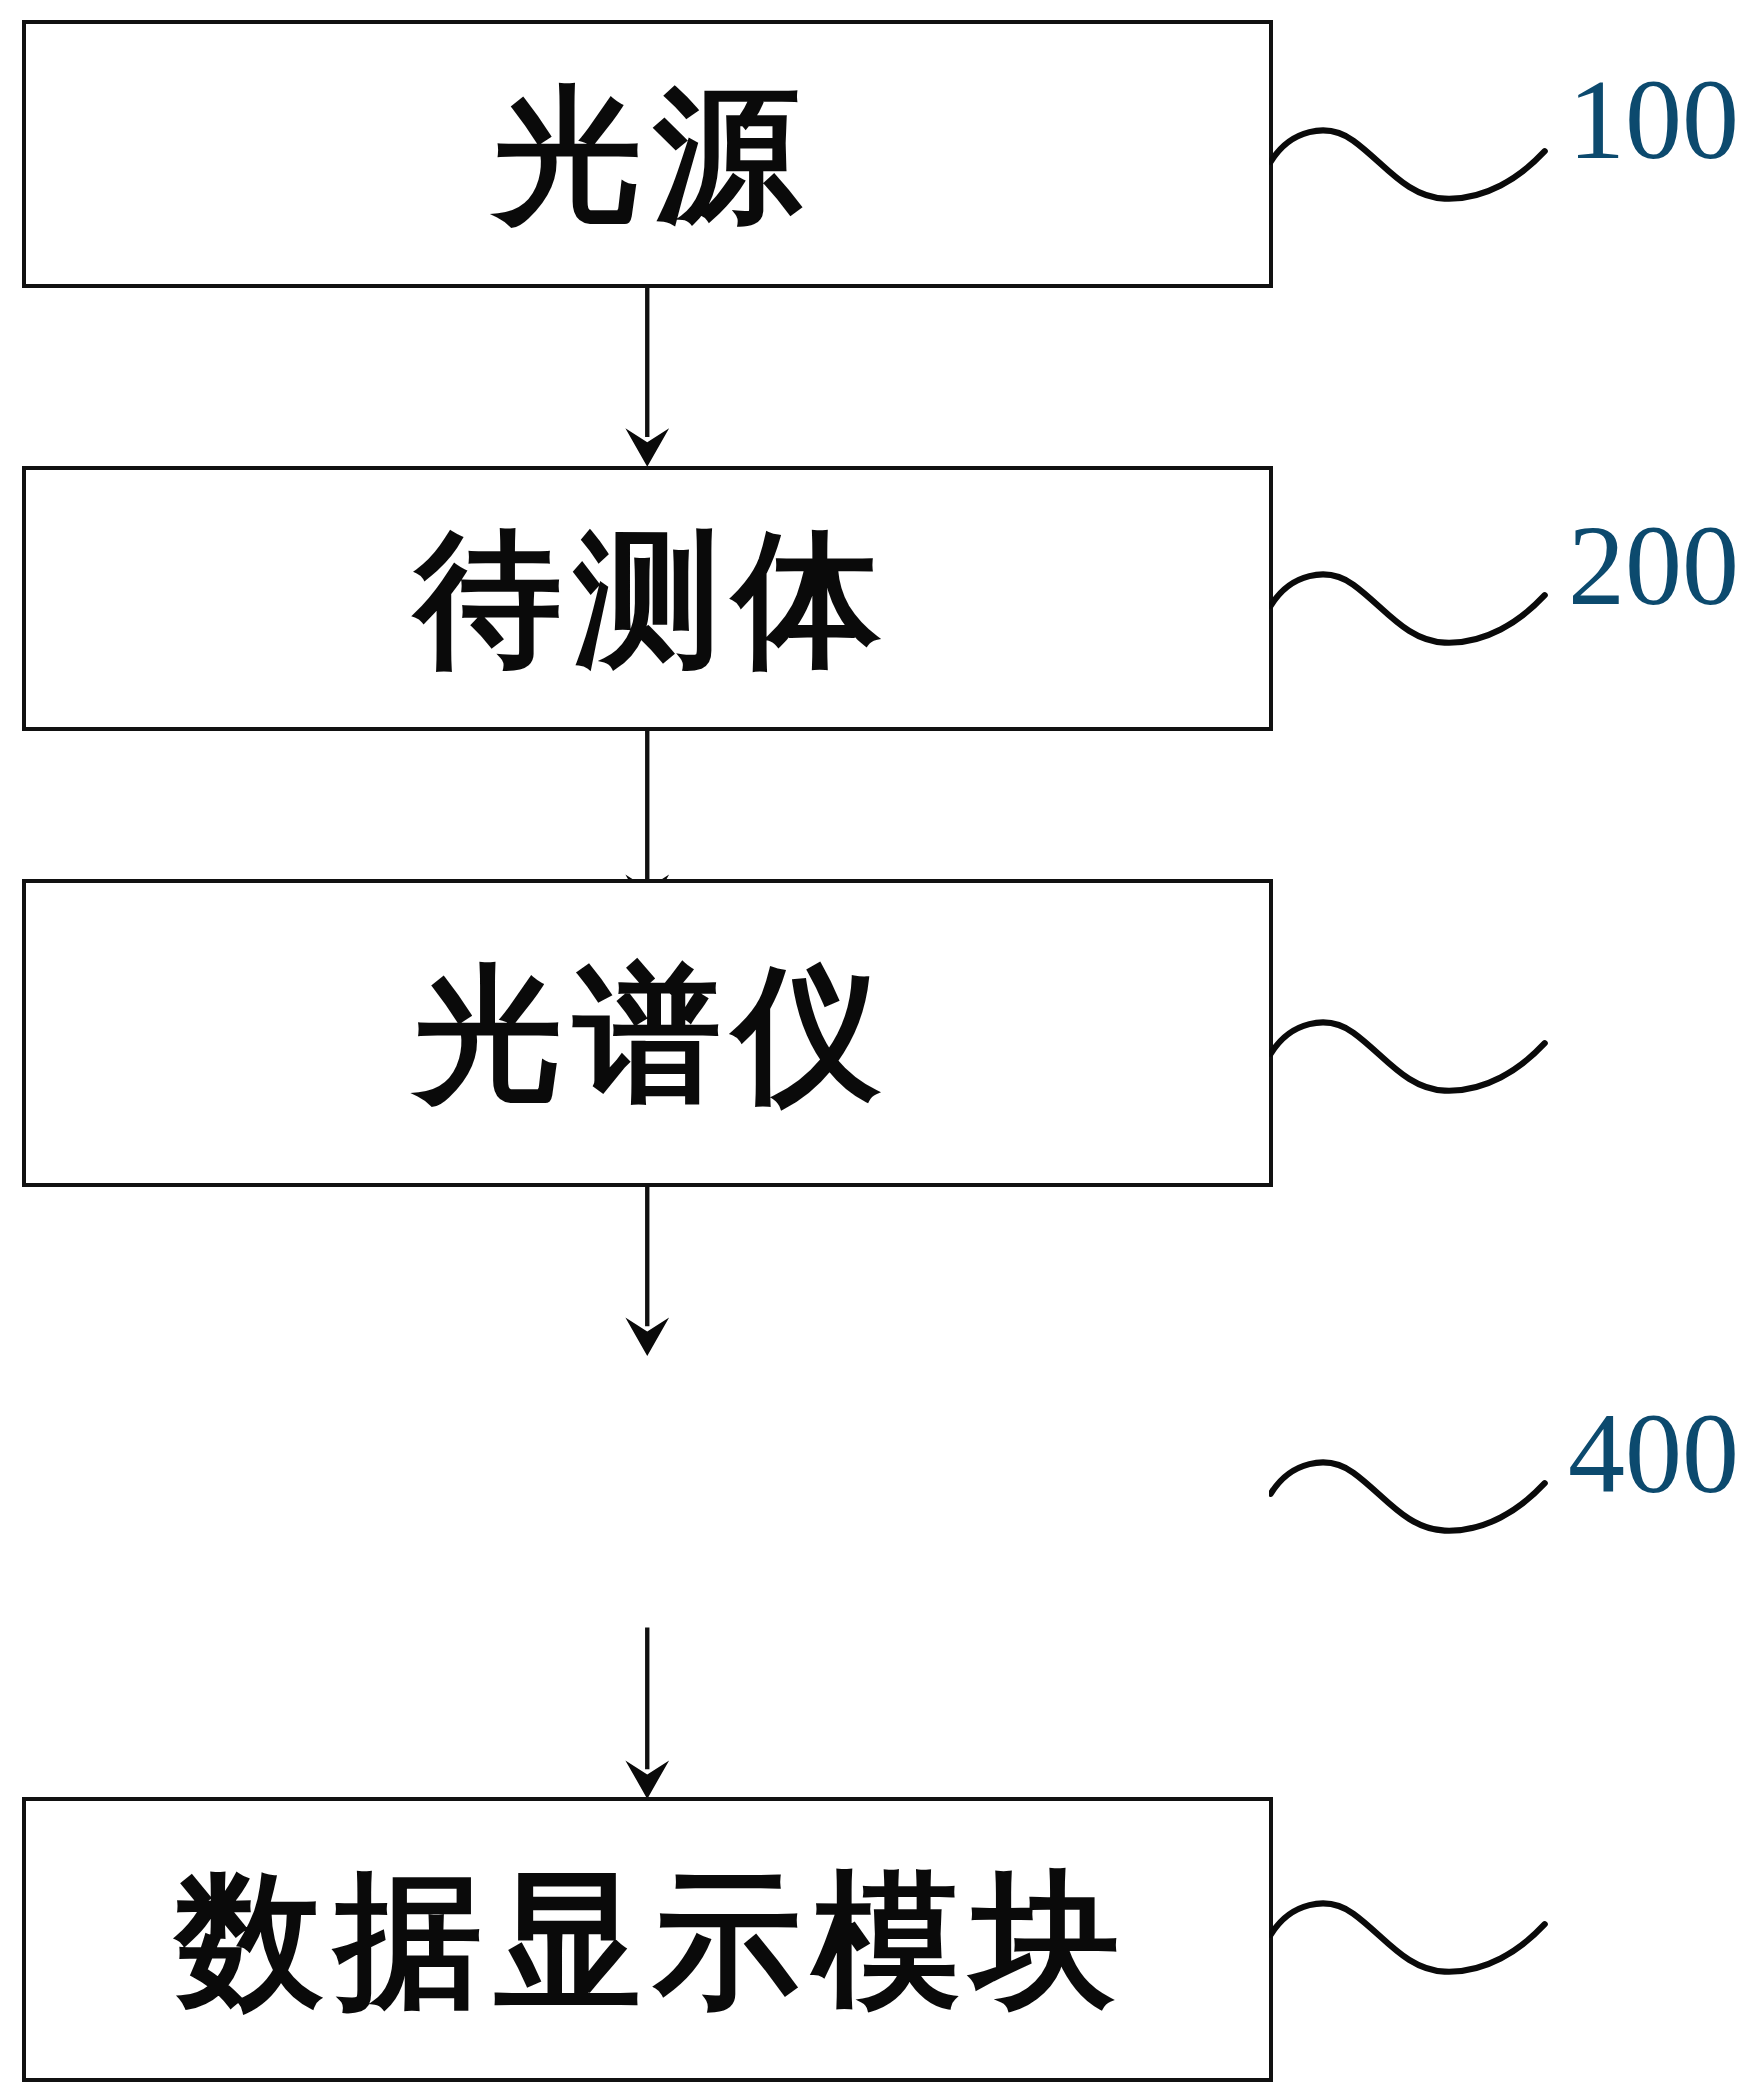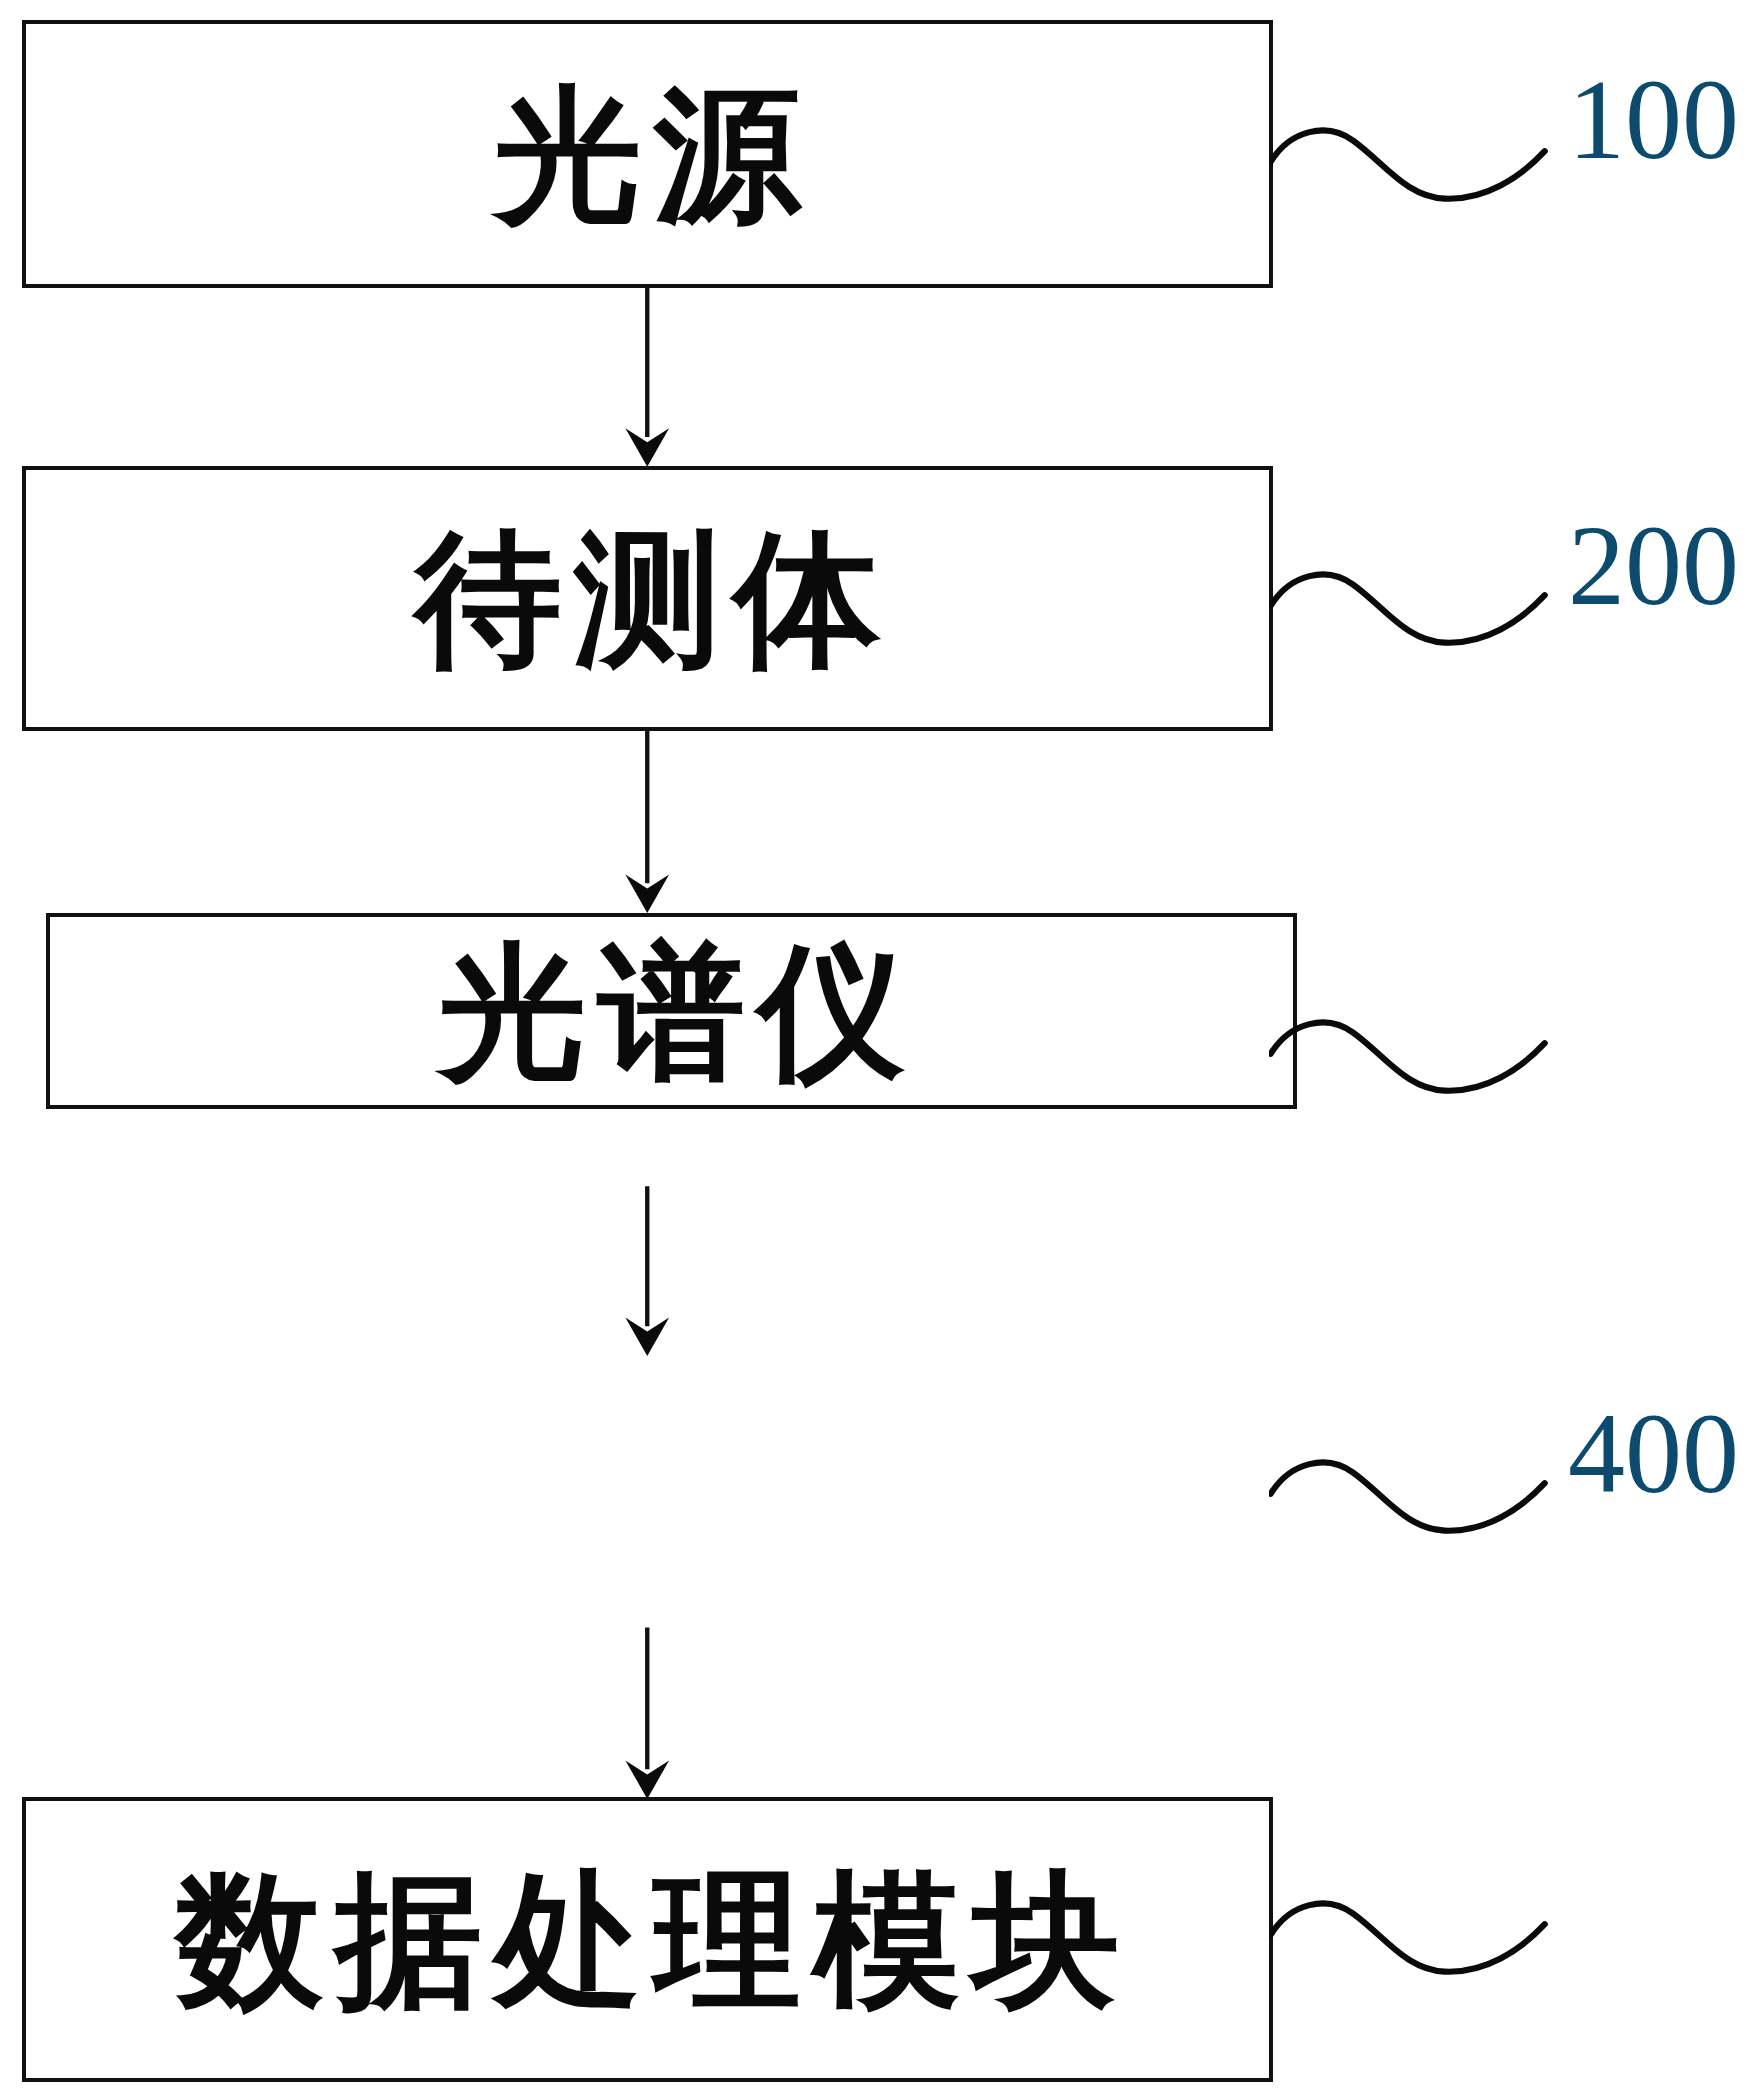--- a/index.html
+++ b/index.html
@@ -52,21 +52,21 @@
     position: absolute;
     left: 1269px;
   }
   .connector {
     position: absolute;
     left: 614px;
   }
   
   #box-1 { top: 20px;   height: 268px; }
   #box-2 { top: 466px;  height: 265px; }
-  #box-3 { top: 913px; height: 196px; margin-left: 24px; }
+  #box-3 { top: 879px; height: 308px; }
   #box-4 { top: 1354px; height: 274px; }
   #box-5 { top: 1797px; height: 285px; }
 
   #squiggle-1 { top: 116px;  }
   #squiggle-2 { top: 560px;  }
   #squiggle-3 { top: 1008px; }
   #squiggle-4 { top: 1448px; }
   #squiggle-5 { top: 1889px; }
 
   #ref-1 { top: 63px;   }
@@ -127,20 +127,20 @@
     <path d="M 2 52 C 24 16, 66 6, 96 28 C 132 54, 156 92, 200 94 C 246 96, 286 70, 314 40" fill="none" stroke="#0a0a0a" stroke-width="7" stroke-linecap="round"></path>
   </svg>
   <span class="ref-number" id="ref-4">400</span>
 
   <svg class="connector" id="connector-4" width="70" height="174" viewBox="0 0 80 198">
     <line x1="38" y1="0" x2="38" y2="162" stroke="#111111" stroke-width="5"></line>
     <path d="M 13 152 L 38 196 L 63 152 L 38 168 Z" fill="#0a0a0a"></path>
   </svg>
 
   <div class="node-box" id="box-5">
-    <span class="node-label">数据处理模块</span>
+    <span class="node-label">数据显示模块</span>
   </div>
   <svg class="squiggle" id="squiggle-5" width="281" height="88" viewBox="0 0 320 100">
     <path d="M 2 52 C 24 16, 66 6, 96 28 C 132 54, 156 92, 200 94 C 246 96, 286 70, 314 40" fill="none" stroke="#0a0a0a" stroke-width="7" stroke-linecap="round"></path>
   </svg>
 
 </div>
 
 
 </body></html>

